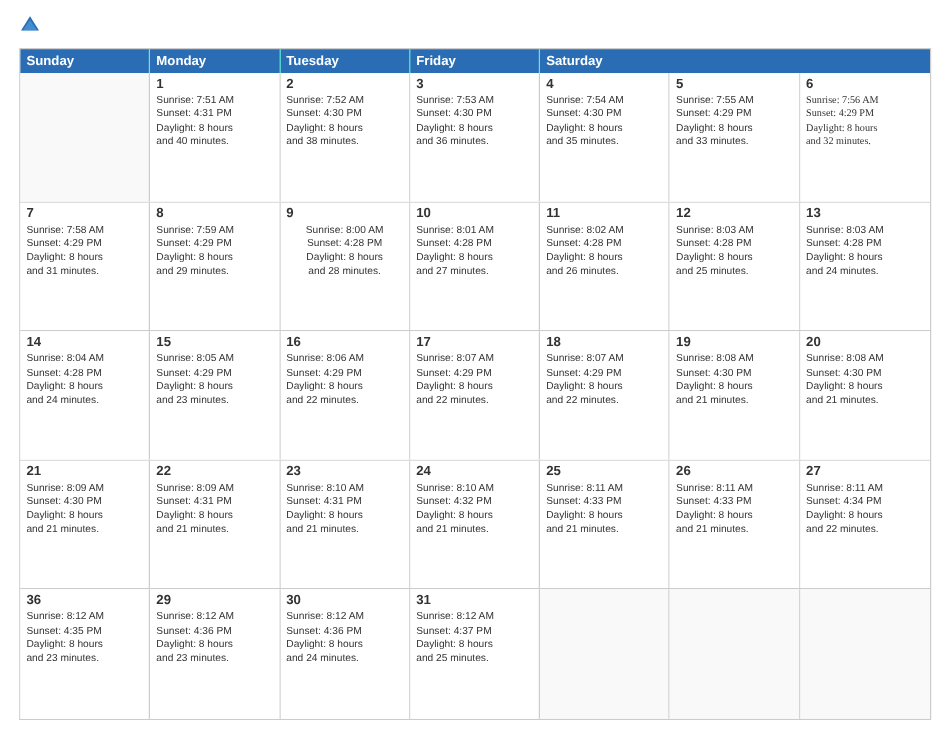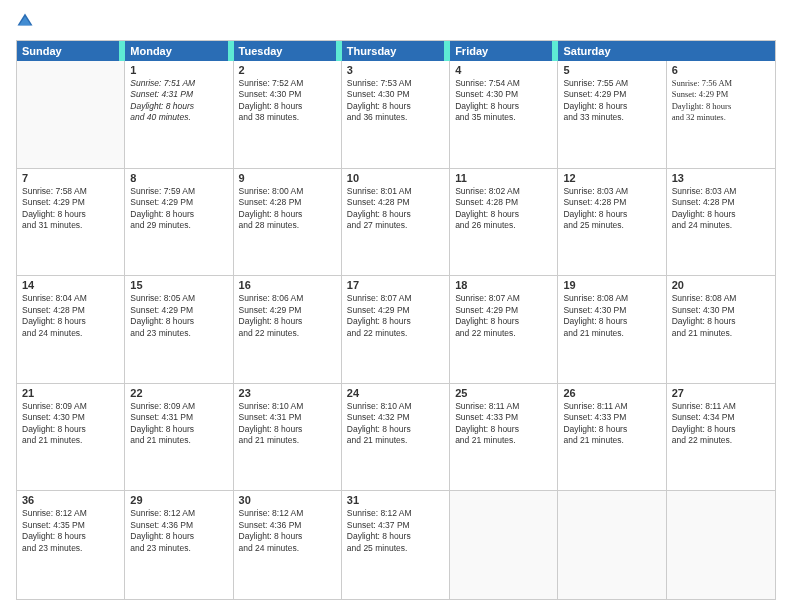--- a/index.html
+++ b/index.html
@@ -65,21 +65,21 @@
       display: grid;
       grid-template-columns: repeat(7, 1fr);
       background: #2a6db5;
     }
     .cal-header-cell {
       color: #fff;
       font-size: 11px;
       font-weight: bold;
       padding: 4px 5px;
       text-align: left;
-      border-right: 6px solid #5eead4;
+      border-right: 1px solid #5eead4;
     }
     .cal-header-cell:last-child { border-right: none; }
     .cal-body {
       flex: 1;
       display: grid;
       grid-template-rows: repeat(5, 1fr);
     }
     .cal-row {
       display: grid;
       grid-template-columns: repeat(7, 1fr);
@@ -129,30 +129,29 @@
       <div class="month-title"></div>
       <div class="location"></div>
     </div>
   </div>
 
   <div class="calendar">
     <div class="cal-header" id="cal-header">
         <div class="cal-header-cell">Sunday</div>
         <div class="cal-header-cell">Monday</div>
         <div class="cal-header-cell">Tuesday</div>
-        <div class="cal-header-cell">Thursday</div>
         <div class="cal-header-cell">Friday</div>
         <div class="cal-header-cell">Saturday</div>
       </div>
     <div class="cal-body" id="cal-body">
         <div class="cal-row">
           <div class="cal-cell empty"></div>
           <div class="cal-cell">
             <span class="day-num">1</span>
-            <div class="cell-info" style="white-space: pre-line; font-style: italic;">Sunrise: 7:51 AM
+            <div class="cell-info" style="white-space: pre-line;">Sunrise: 7:51 AM
 Sunset: 4:31 PM
 Daylight: 8 hours
 and 40 minutes.</div>
           </div>
           <div class="cal-cell">
             <span class="day-num">2</span>
             <div class="cell-info" style="white-space: pre-line;">Sunrise: 7:52 AM
 Sunset: 4:30 PM
 Daylight: 8 hours
 and 38 minutes.</div>
@@ -196,21 +195,21 @@
           </div>
           <div class="cal-cell">
             <span class="day-num">8</span>
             <div class="cell-info" style="white-space: pre-line;">Sunrise: 7:59 AM
 Sunset: 4:29 PM
 Daylight: 8 hours
 and 29 minutes.</div>
           </div>
           <div class="cal-cell">
             <span class="day-num">9</span>
-            <div class="cell-info" style="white-space: pre-line;">Sunrise: 8:00 AM
+            <div class="cell-info" style="white-space: pre-line; text-align: center;">Sunrise: 8:00 AM
 Sunset: 4:28 PM
 Daylight: 8 hours
 and 28 minutes.</div>
           </div>
           <div class="cal-cell">
             <span class="day-num">10</span>
             <div class="cell-info" style="white-space: pre-line;">Sunrise: 8:01 AM
 Sunset: 4:28 PM
 Daylight: 8 hours
 and 27 minutes.</div>

